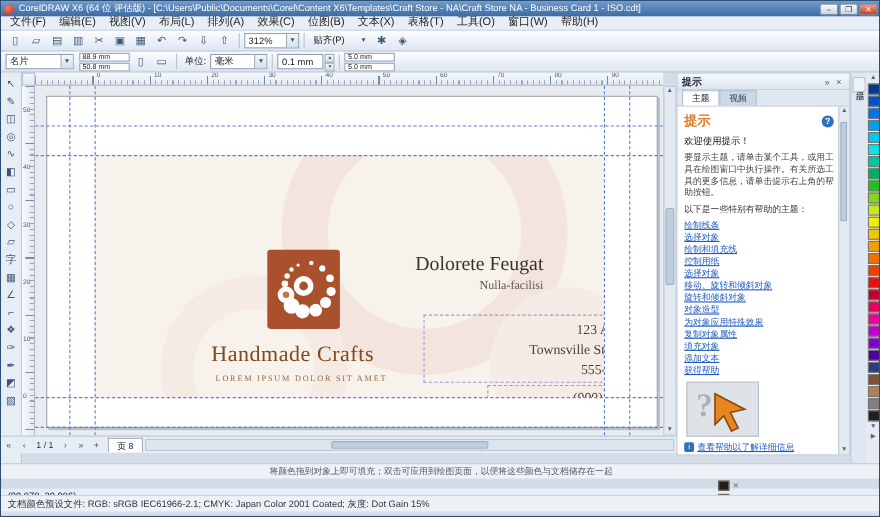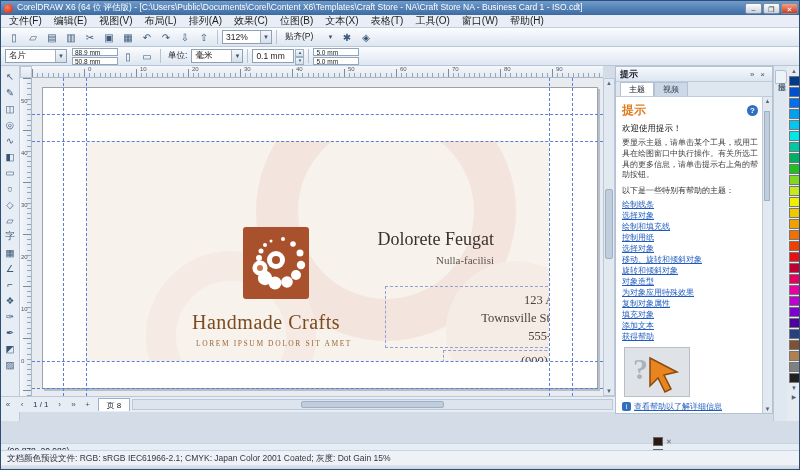--- a/index.html
+++ b/index.html
@@ -458,20 +458,21 @@
         <span class="sw" style="background: rgb(40, 64, 128);"></span>
         <span class="sw" style="background: rgb(128, 80, 48);"></span>
         <span class="sw" style="background: rgb(176, 128, 80);"></span>
         <span class="sw" style="background: rgb(128, 128, 128);"></span>
         <span class="sw" style="background: rgb(32, 32, 32);"></span>
     </span>
     <span class="parr">▼</span>
     <span class="parr">▶</span>
   </div>
 
+  <div class="hintrow">将颜色拖到对象上即可填充；双击可应用到绘图页面，以便将这些颜色与文档储存在一起</div>
   <div class="coordrow">(99.878, 20.986)</div>
   <div class="indics">
     <span class="indic">
         <span class="box" style="background: rgb(43, 26, 18);"></span>
         <span class="x">✕</span>
       </span>
     <span class="indic">
         <span class="box" style="background: rgb(201, 106, 30);"></span>
         <span class="x">✕</span>
       </span>

